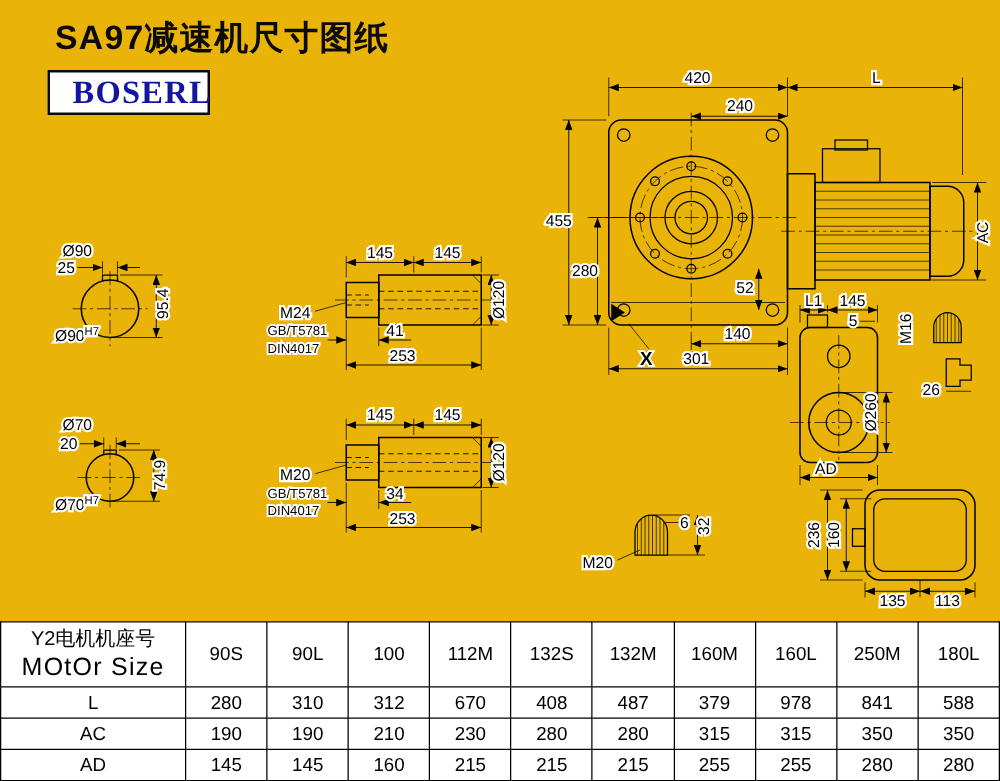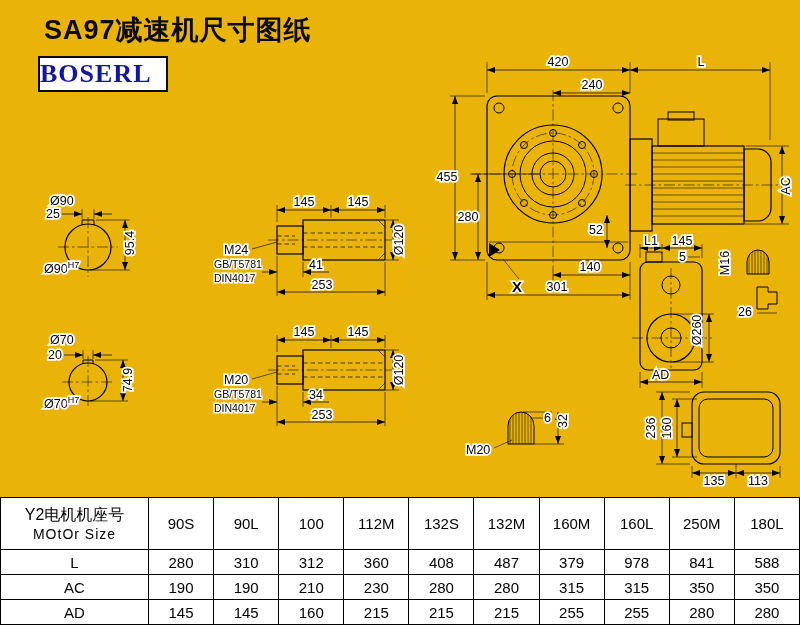--- a/index.html
+++ b/index.html
@@ -1,20 +1,20 @@
 <!DOCTYPE html>
 <html><head>
 <meta charset="utf-8">
 <style>
   * { margin:0; padding:0; box-sizing:border-box; }
   html,body { width:800px; height:625px; background:#fff; }
   body { font-family:"Liberation Sans",sans-serif; position:relative; overflow:hidden; }
   .page { position:absolute; inset:0; background:#eab308; }
   .title { position:absolute; left:44px; top:12px; font-size:27px; font-weight:bold; color:#0b0b0b; letter-spacing:1px; font-family:"Liberation Sans",sans-serif; }
-  .logo { position:absolute; left:38px; top:56px; width:130px; height:36px; border:2.5px solid #0a0a14; background:#fff; display:flex; align-items:center; padding-left:0; }
+  .logo { position:absolute; left:38px; top:56px; width:130px; height:36px; border:2.5px solid #0a0a14; background:#fff; display:flex; align-items:center; padding-left:18px; }
   .logo span { font-family:"Liberation Serif",serif; font-weight:bold; font-size:26px; color:#1515a3; letter-spacing:1px; }
   svg.drawing { position:absolute; left:0; top:0; }
 
   .geo  { fill:none; stroke:#000; stroke-width:1.2; }
   .geo2 { fill:none; stroke:#000; stroke-width:1; }
   .thin { fill:none; stroke:#000; stroke-width:0.6; }
   .dimln{ fill:none; stroke:#000; stroke-width:0.7; }
   .cl   { fill:none; stroke:#000; stroke-width:0.55; stroke-dasharray:11 3 2.5 3; }
   .hid  { fill:none; stroke:#000; stroke-width:0.7; stroke-dasharray:4.5 3; }
   .hatch{ fill:none; stroke:#000; stroke-width:0.55; }
@@ -22,21 +22,21 @@
   .dim  { font-size:12.5px; paint-order:stroke fill; stroke:#fff; stroke-width:3.5px; }
   .dims { font-size:10.5px; paint-order:stroke fill; stroke:#fff; stroke-width:3px; }
   .xmark{ font-size:15px; font-weight:bold; paint-order:stroke fill; stroke:#fff; stroke-width:3px; }
 
   table.size-table { position:absolute; left:0; top:497px; width:800px; border-collapse:collapse; background:#fff; table-layout:fixed; }
   table.size-table th, table.size-table td { border:1.5px solid #000; text-align:center; vertical-align:middle; font-weight:normal; color:#000; font-size:15px; padding:0; }
   table.size-table .label-col { width:148px; }
   table.size-table tr.hdr th { height:52px; }
   table.size-table tr.data td { height:25px; }
   .hdr-cn { font-size:16px; line-height:1.35; }
-  .hdr-en { font-size:14px; line-height:1.2; letter-spacing:1px; }
+  .hdr-en { font-size:20px; line-height:1.2; letter-spacing:1px; }
 </style>
 </head>
 <body>
 
 <div class="page">
 
   <h1 class="title">SA97减速机尺寸图纸</h1>
 
   <div class="logo">
     <span>BOSERL</span>
@@ -342,21 +342,21 @@
         <th>160M</th>
         <th>160L</th>
         <th>250M</th>
         <th>180L</th>
       </tr>
       <tr class="data">
         <td class="label-col">L</td>
         <td>280</td>
         <td>310</td>
         <td>312</td>
-        <td>360</td>
+        <td>670</td>
         <td>408</td>
         <td>487</td>
         <td>379</td>
         <td>978</td>
         <td>841</td>
         <td>588</td>
       </tr>
       <tr class="data">
         <td class="label-col">AC</td>
         <td>190</td>

